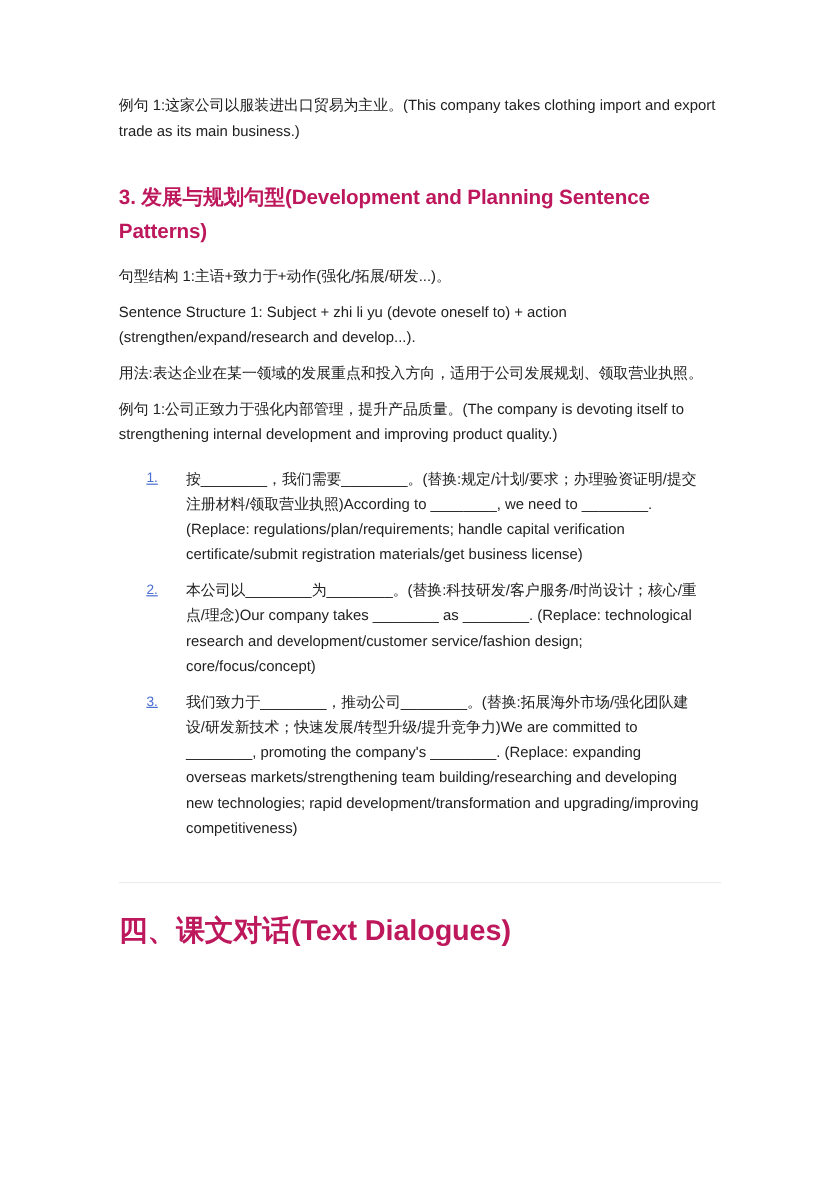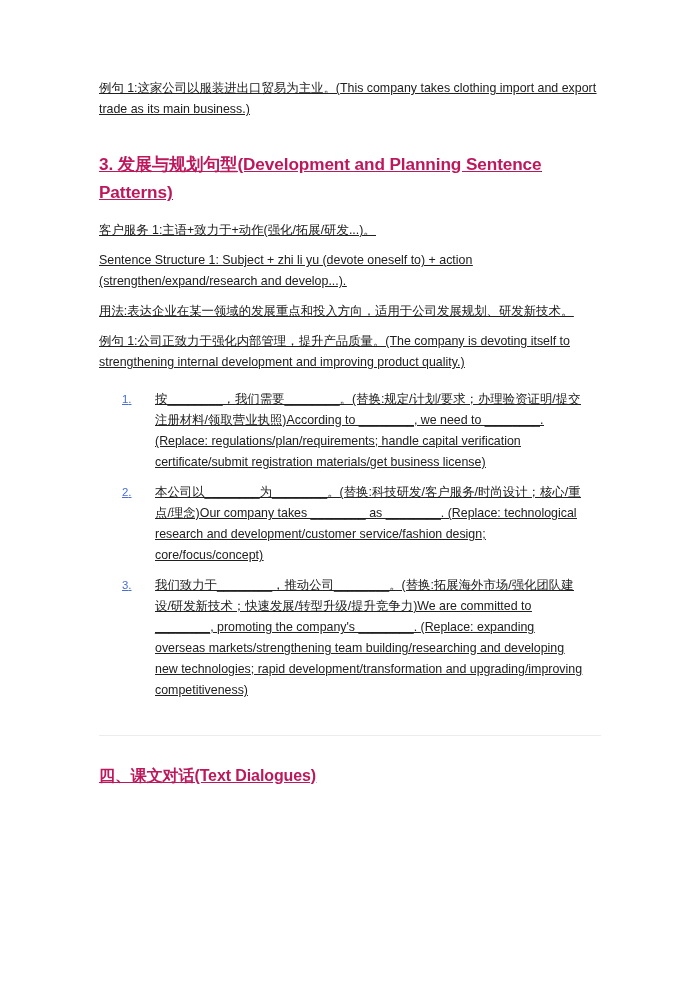--- a/index.html
+++ b/index.html
@@ -1,16 +1,16 @@
 <!DOCTYPE html>
 <html><head>
 <meta charset="utf-8">
 <title>Chinese Business Sentence Patterns</title>
 <style>
-  * { box-sizing: border-box; text-decoration: underline; }
+  * { box-sizing: border-box; }
   html, body {
     margin: 0;
     padding: 0;
     background: #ffffff;
   }
   body {
     width: 700px;
     height: 990px;
     overflow: hidden;
     font-family: "Liberation Sans", "DejaVu Sans", sans-serif;
@@ -46,21 +46,21 @@
     margin: 26px 0 14px 0;
     letter-spacing: -0.1px;
   }
   .h2.first-sec {
     margin-top: 30px;
   }
   .h2.sub {
     margin: 30px 0 13px 0;
   }
   .h2.big {
-    font-size: 16px;
+    font-size: 24px;
     line-height: 28px;
     margin: 26px 0 0 0;
   }
 
   
   ol.exercises {
     margin: 16px;
     padding: 0;
     list-style: none;
     counter-reset: exnum;
@@ -97,23 +97,23 @@
 </head>
 <body>
 
 <div class="page">
   <div class="doc">
 
     <p class="para">例句 1:这家公司以服装进出口贸易为主业。(This company takes clothing import and export trade as its main business.)</p>
 
     <h2 class="h2 first-sec">3. 发展与规划句型(Development and Planning Sentence Patterns)</h2>
 
-    <p class="para">客户服务 1:主语+致力于+动作(强化/拓展/研发...)。</p>
+    <p class="para">句型结构 1:主语+致力于+动作(强化/拓展/研发...)。</p>
     <p class="para">Sentence Structure 1: Subject + zhi li yu (devote oneself to) + action (strengthen/expand/research and develop...).</p>
-    <p class="para">用法:表达企业在某一领域的发展重点和投入方向，适用于公司发展规划、研发新技术。</p>
+    <p class="para">用法:表达企业在某一领域的发展重点和投入方向，适用于公司发展规划、领取营业执照。</p>
     <p class="para">例句 1:公司正致力于强化内部管理，提升产品质量。(The company is devoting itself to strengthening internal development and improving product quality.)</p>
 
 
     <ol class="exercises">
       <li>
         <span>按________，我们需要________。(替换:规定/计划/要求；办理验资证明/提交注册材料/领取营业执照)According to ________, we need to ________. (Replace: regulations/plan/requirements; handle capital verification certificate/submit registration materials/get business license)</span>
       </li>
       <li>
         <span>本公司以________为________。(替换:科技研发/客户服务/时尚设计；核心/重点/理念)Our company takes ________ as ________. (Replace: technological research and development/customer service/fashion design; core/focus/concept)</span>
       </li>

